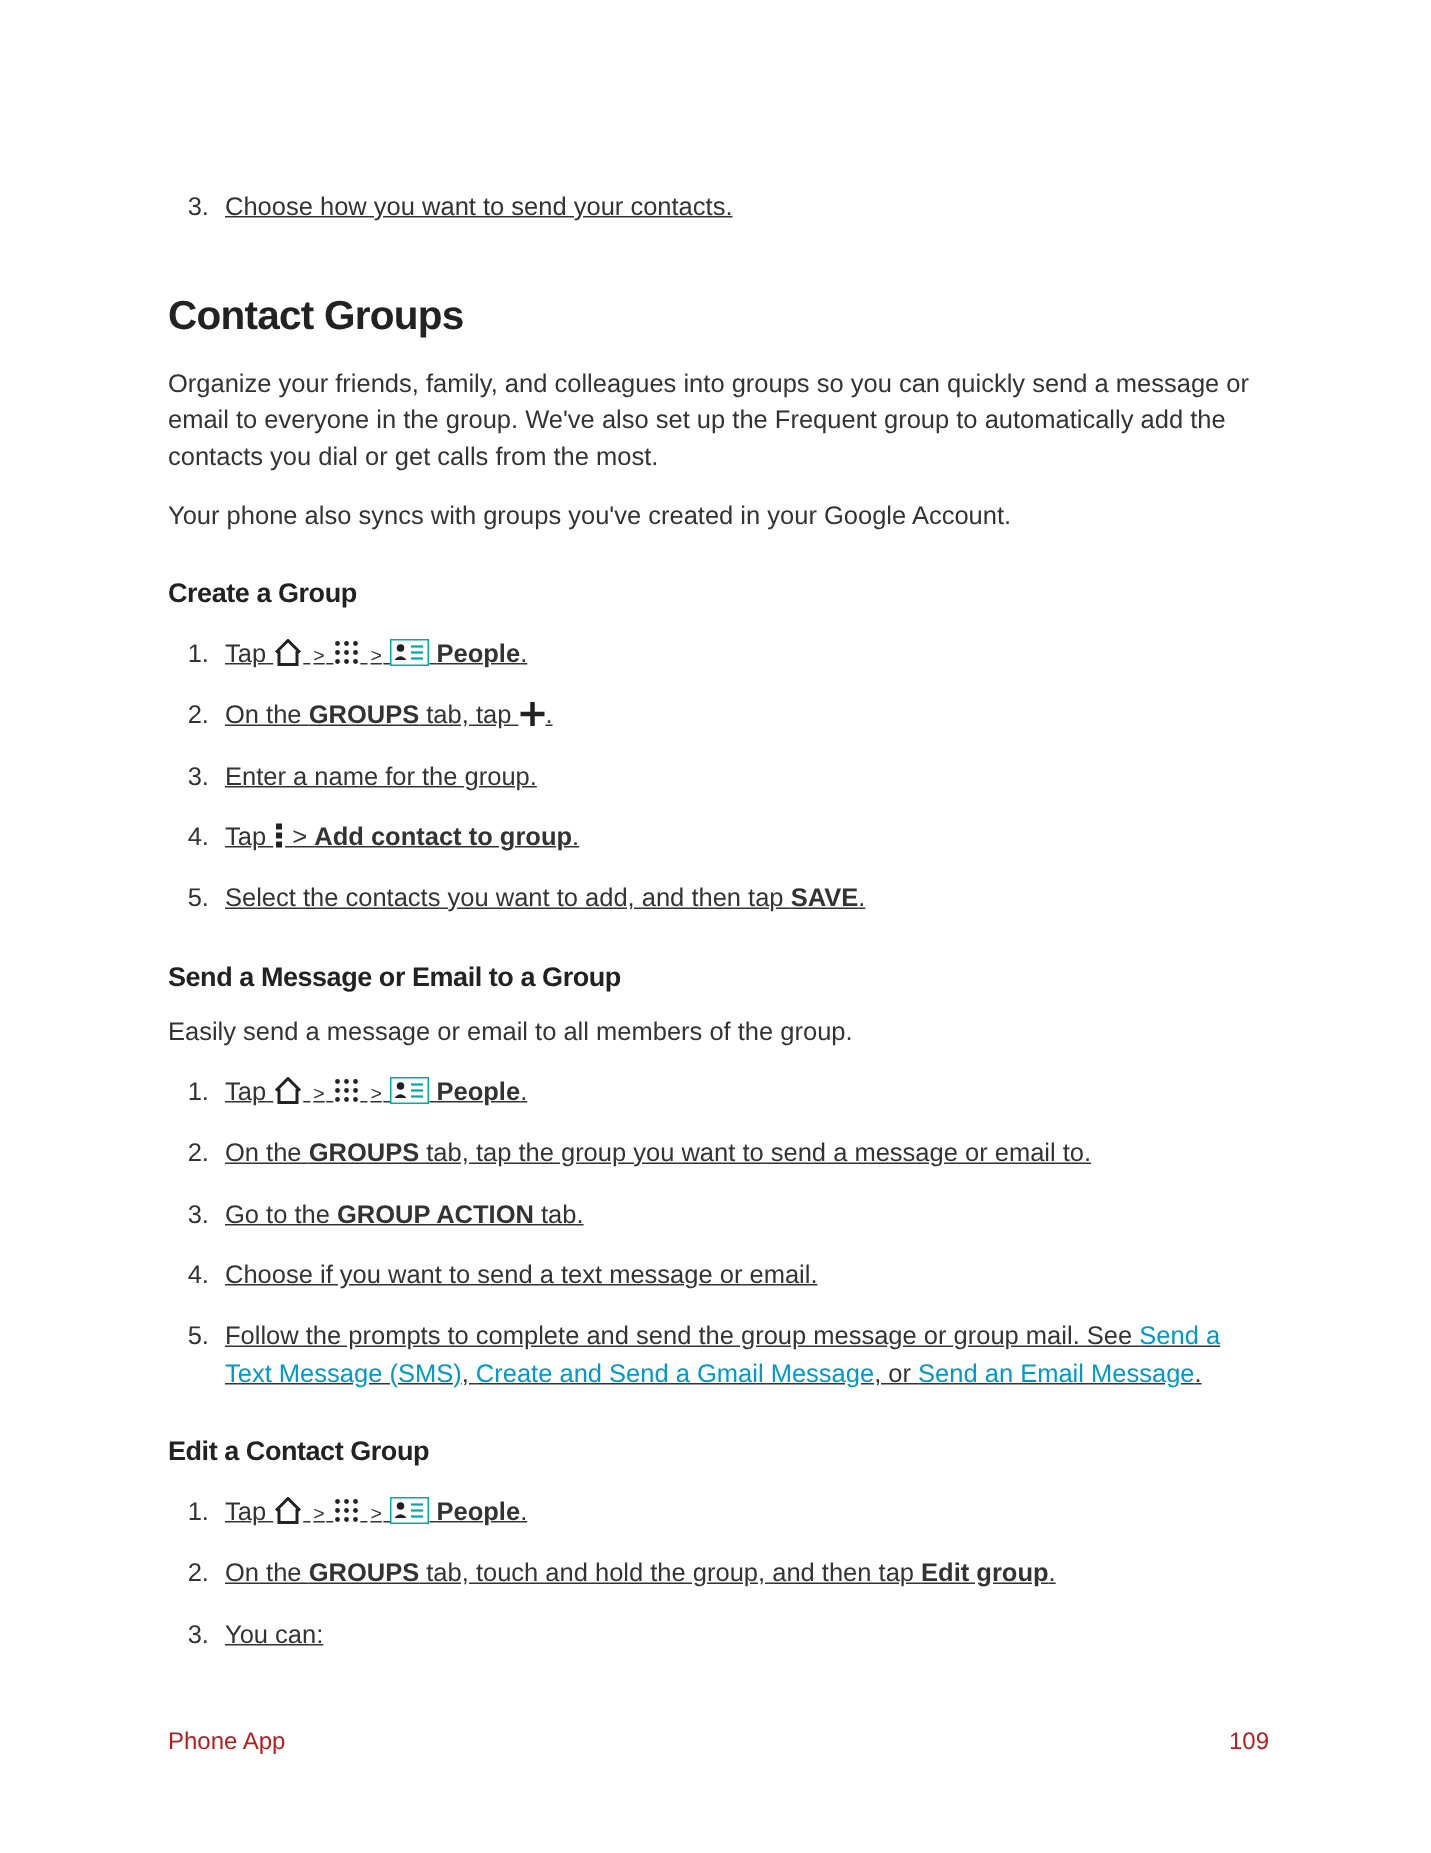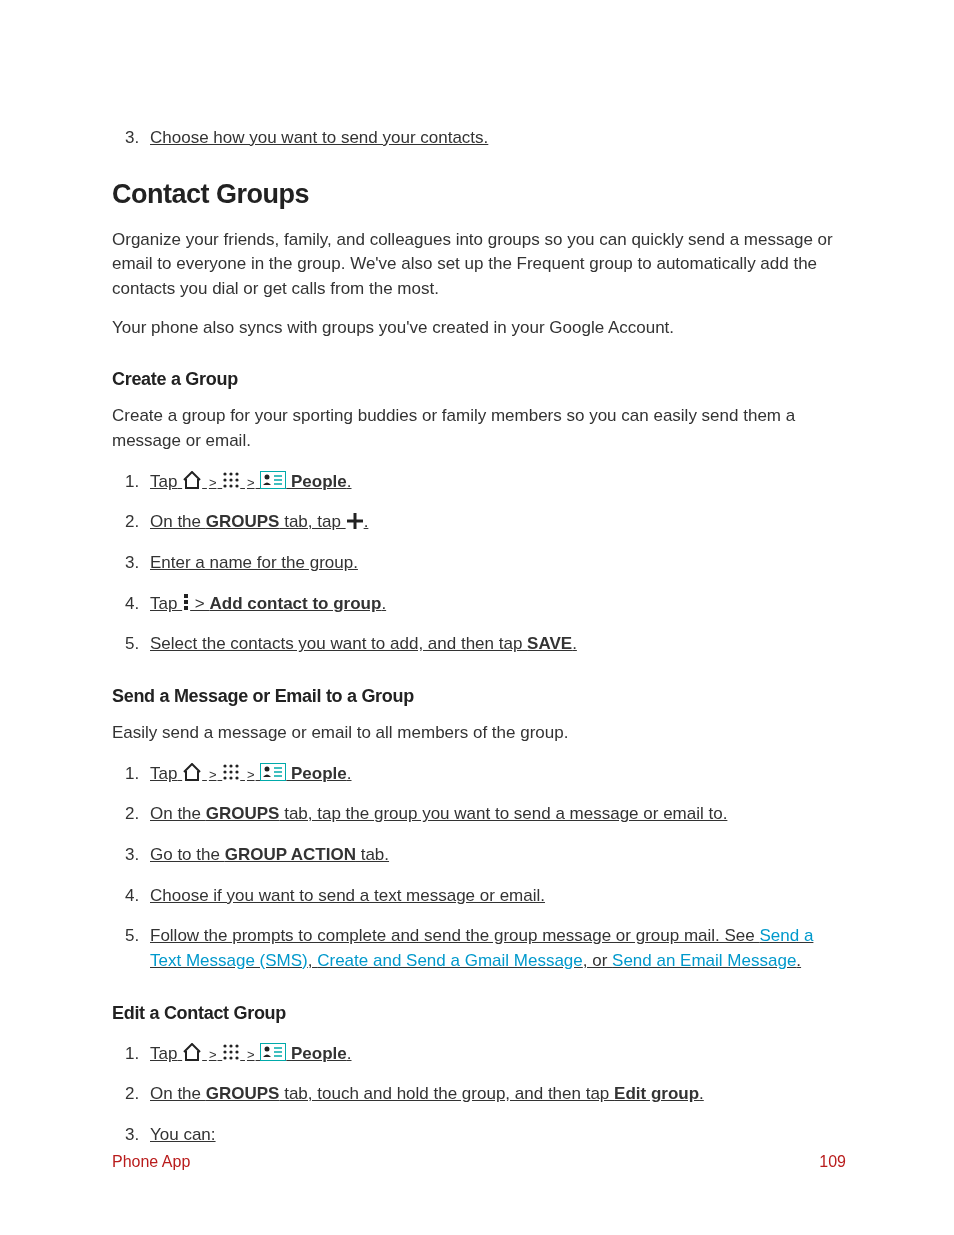--- a/index.html
+++ b/index.html
@@ -15,21 +15,21 @@
     width: 954px;
     min-height: 1235px;
     box-sizing: border-box;
     padding: 110px 108px 60px 112px;
     position: relative;
   }
   h2.section-title {
     font-family: Arial, Helvetica, sans-serif;
     font-weight: 900;
     font-size: 27px;
-    margin: 24px 0 14px 0;
+    margin: 40px 0 14px 0;
     letter-spacing: -0.5px;
     color: #222;
   }
   h3.subhead {
     font-family: Arial, Helvetica, sans-serif;
     font-weight: 700;
     font-size: 18px;
     margin: 26px 0 10px 0;
     color: #222;
     letter-spacing: -0.3px;
@@ -76,21 +76,20 @@
 
   <ol start="3">
     <li><span>Choose how you want to send your contacts.</span></li>
   </ol>
 
   <h2 class="section-title">Contact Groups</h2>
   <p class="body-text">Organize your friends, family, and colleagues into groups so you can quickly send a message or email to everyone in the group. We've also set up the Frequent group to automatically add the contacts you dial or get calls from the most.</p>
   <p class="body-text">Your phone also syncs with groups you've created in your Google Account.</p>
 
   <h3 class="subhead">Create a Group</h3>
-  <p class="body-text">Create a group for your sporting buddies or family members so you can easily send them a message or email.</p>
 
   <ol>
     <li>
       <span>Tap</span>
       <span class="iconwrap">
         <svg class="icon" width="20" height="18" viewBox="0 0 20 18">
             <path d="M2 9 L10 1 L18 9 M4 8 V17 H16 V8" fill="none" stroke="#222" stroke-width="2"></path>
           </svg>
       </span>
       <span class="chev">&gt;</span>

